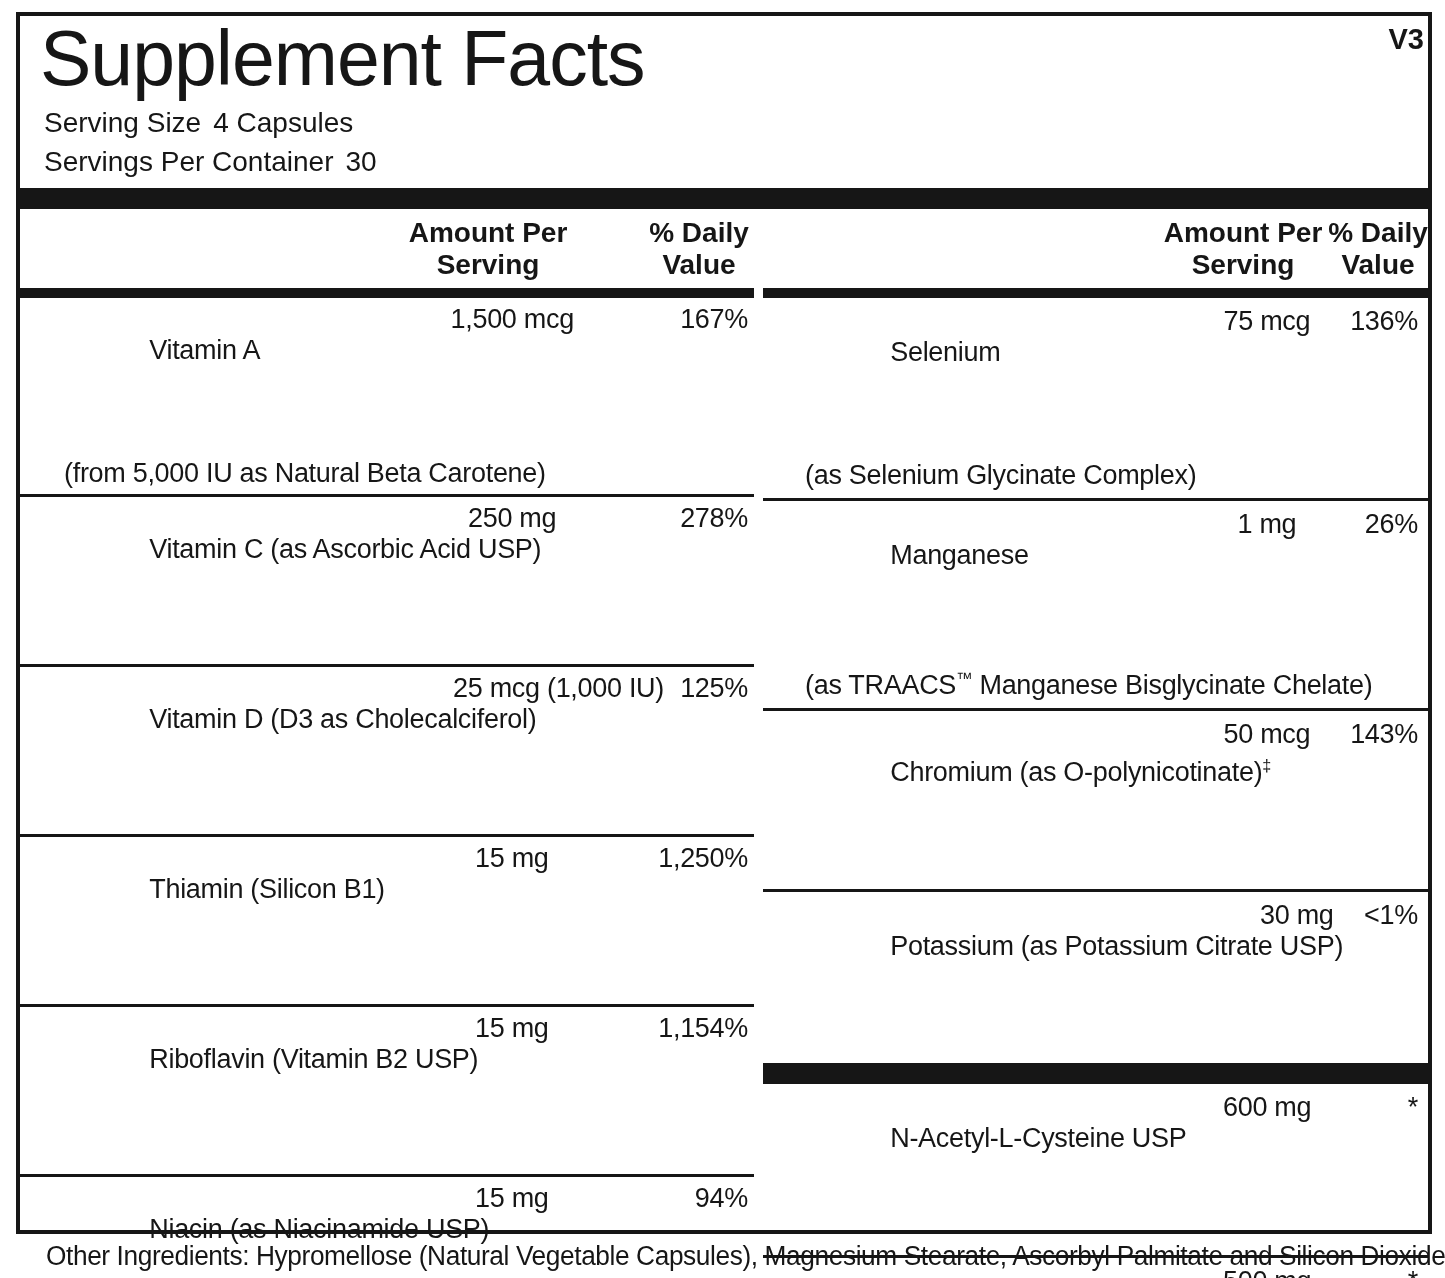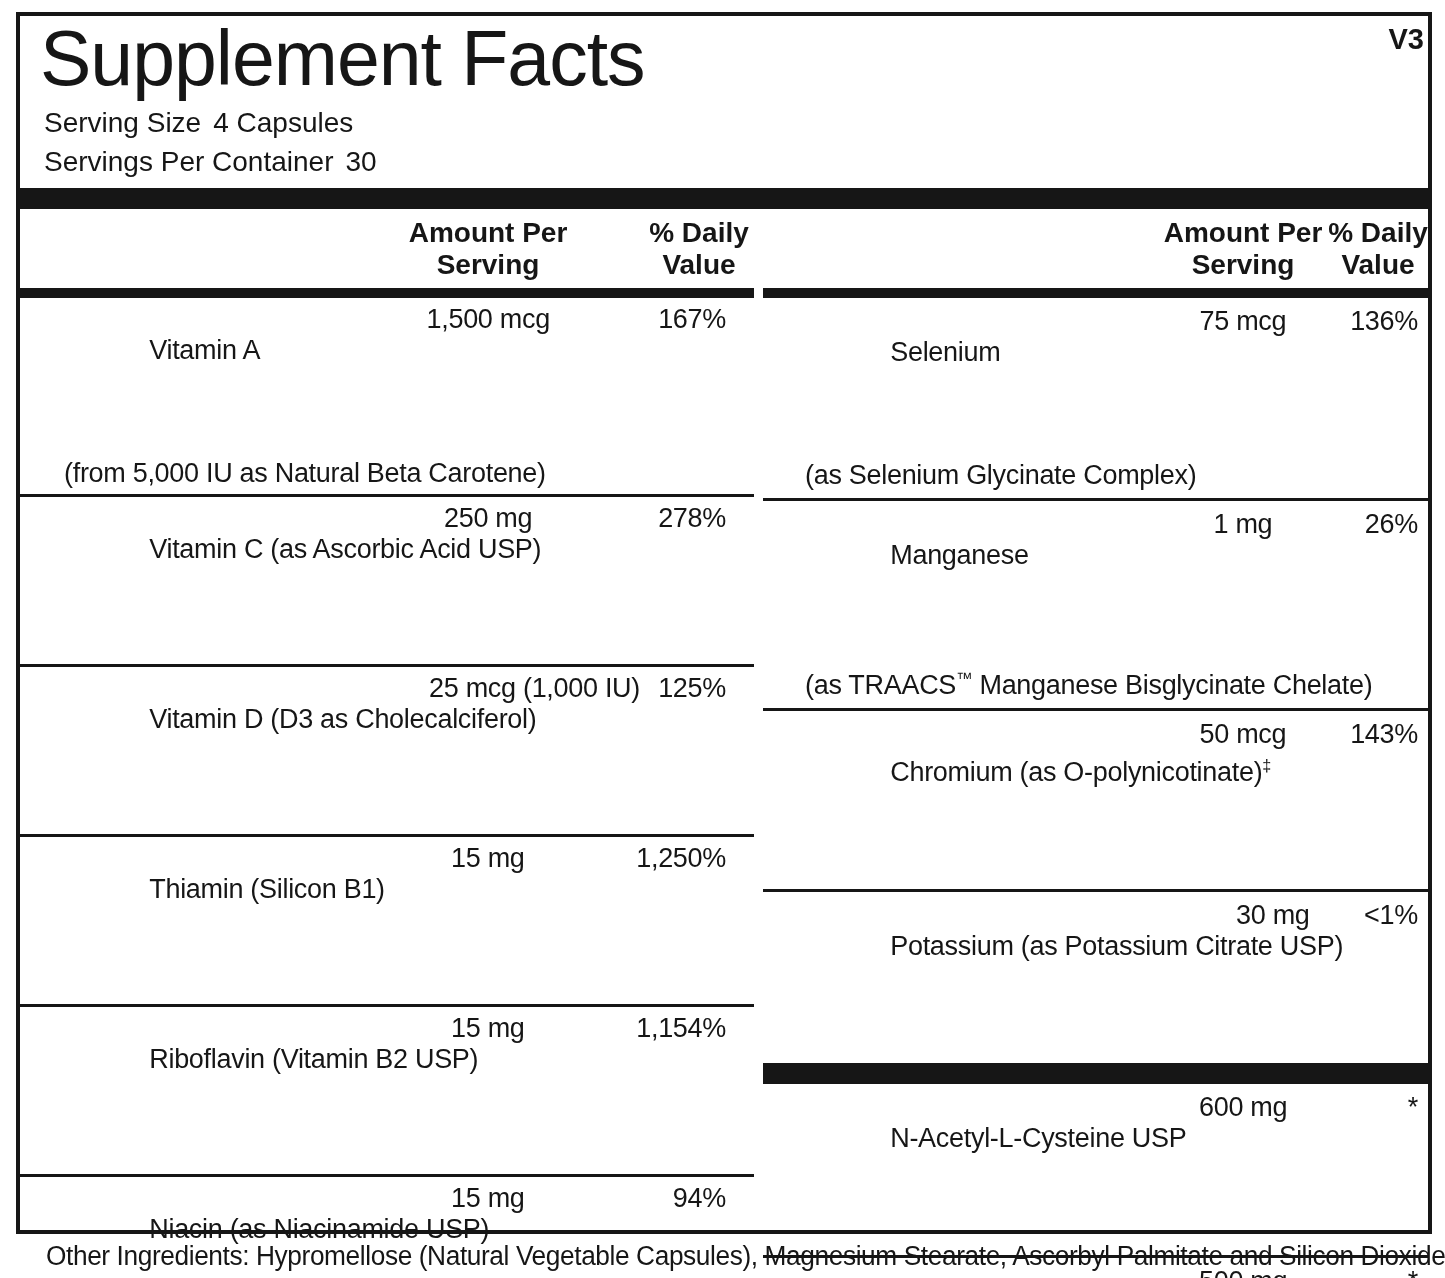--- a/index.html
+++ b/index.html
@@ -25,25 +25,25 @@
   .col-right .head-dv{left:615px;}
   .head-bar{height:10px;background:#161616;}
   .rows{position:relative;}
   .col-left .rows{border-bottom:3px solid #161616;}
   .row{border-top:3px solid #161616;position:relative;}
   .col-left .row{padding:6px 6px 6px 14px;}
   .col-right .row{padding:8px 10px 8px 12px;}
   .row.no-top{border-top:none;}
   .line1{position:relative;line-height:31px;min-height:31px;font-size:27px;letter-spacing:-0.3px;white-space:pre;}
   .name{display:inline-block;white-space:pre;transform-origin:0 60%;}
-  .amount{position:absolute;top:0;transform:translateX(-50%);white-space:pre;}
+  .amount{position:absolute;top:0;transform:translateX(-50%);white-space:pre;margin-left:24px;}
   .col-left .amount{left:454px;}
   .col-right .amount{left:468px;}
   .dv{position:absolute;top:0;}
-  .col-left .dv{right:22px;}
+  .col-left .dv{right:0;}
   .col-right .dv{right:0px;}
   .sub{line-height:29px;padding-left:30px;font-size:27px;letter-spacing:-0.3px;white-space:pre;}
   .sub-in{display:inline-block;white-space:pre;transform-origin:0 60%;}
   .sup{font-size:60%;vertical-align:super;letter-spacing:0;}
   .col-bar{height:21px;background:#161616;}
   .other{position:absolute;left:18px;top:1240px;width:1420px;font-size:27px;line-height:32px;
          letter-spacing:-0.4px;white-space:pre;margin-left:28px;}
   .other-in{display:inline-block;white-space:pre;transform-origin:0 60%;}
 </style>
 </head>

